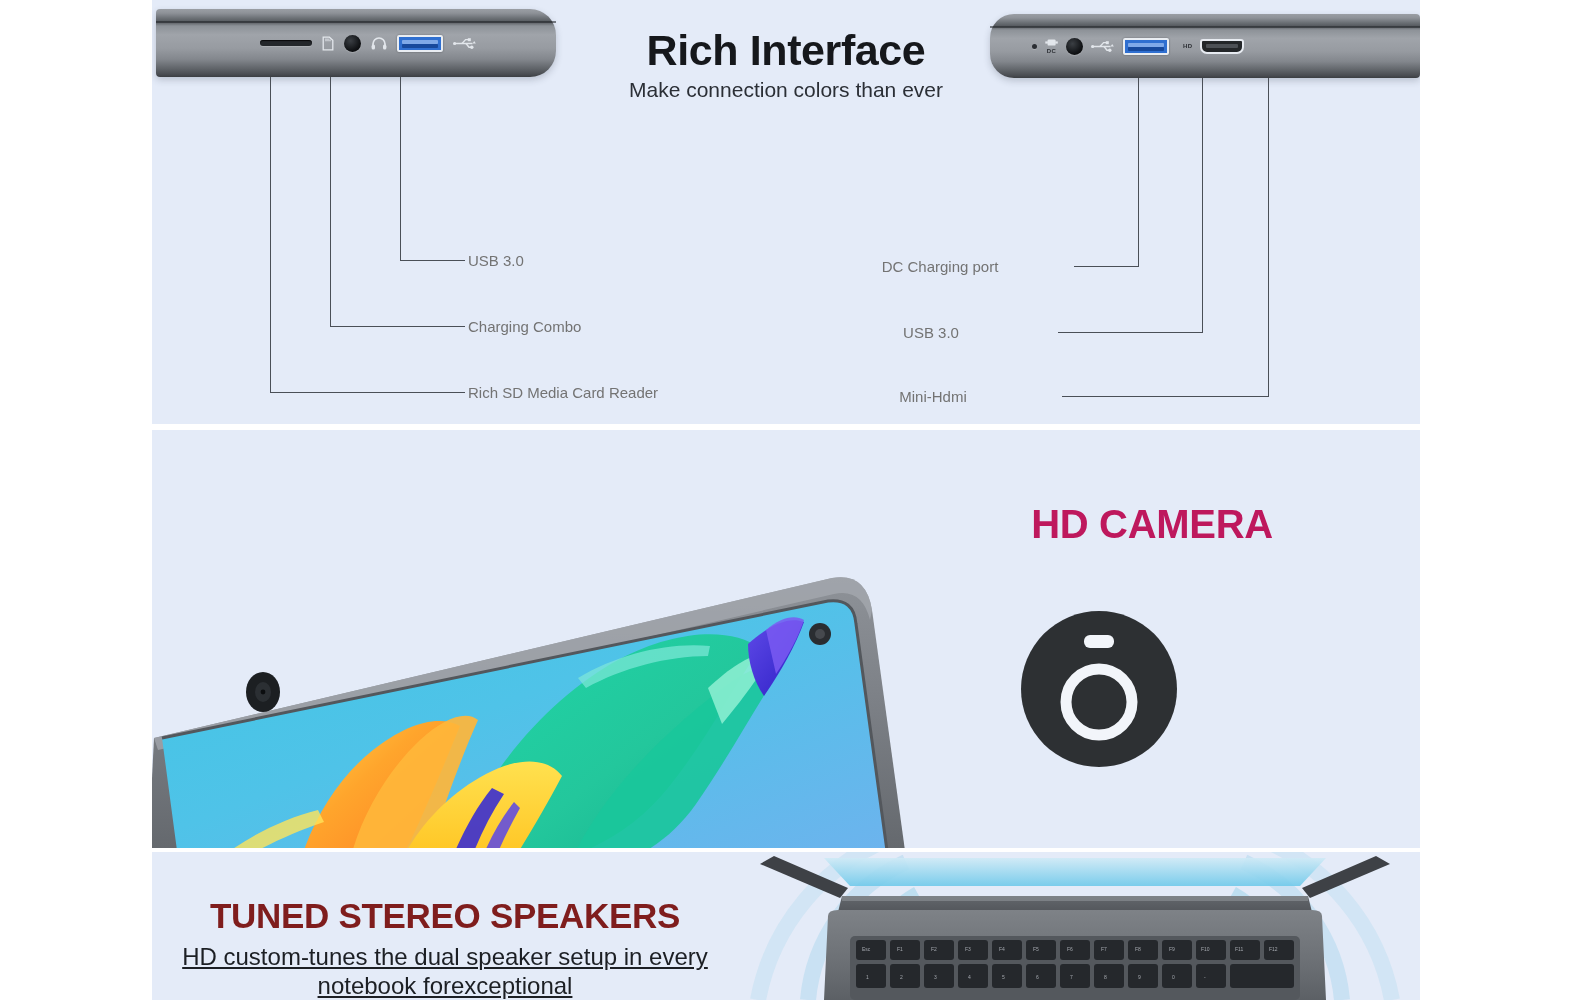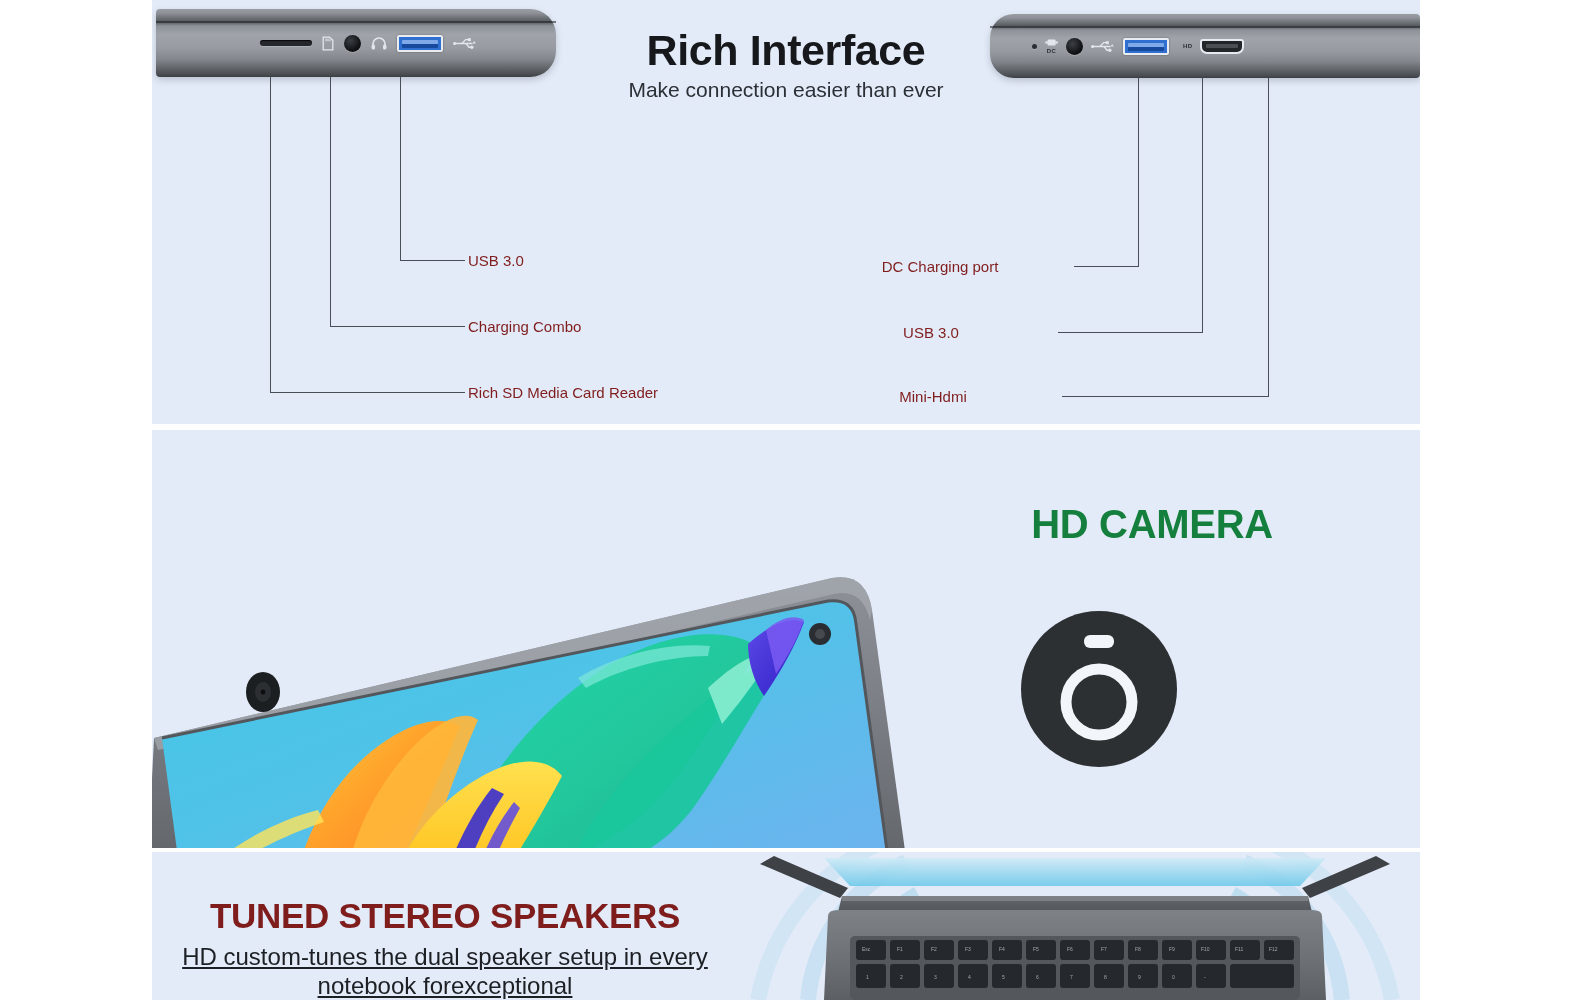--- a/index.html
+++ b/index.html
@@ -109,33 +109,33 @@
     background:#4c5055; border-radius:1px;
   }
   .micro-lbl{ font-size:6px; color:#2b2e33; font-weight:bold; letter-spacing:.3px; }
 
   
   .lead { position:absolute; background:#4a4f57; }
   .lead.v { width:1px; }
   .lead.h { height:1px; }
   .callout {
     position: absolute;
-    font-size: 15px; color: #7f1d1d; white-space: nowrap;
+    font-size: 15px; color: #737373; white-space: nowrap;
   }
   .callout.r { text-align: center; }
 
   
   #screen-shot {
     position: absolute;
     left: -4px; top: 8px; width: 760px; height: 420px;
   }
   .sec2-title {
     position: absolute; left: 790px; top: 72px; width: 420px;
     text-align: center;
-    font-size: 40px; font-weight: bold; color: #15803d;
+    font-size: 40px; font-weight: bold; color: #be185d;
     letter-spacing: -0.3px;
   }
   .sec2-sub {
     position: absolute; left: 790px; top: 125px; width: 420px;
     text-align: center;
     font-size: 25px; color: #222529;
   }
   #cam-glyph {
     position: absolute; left: 868px; top: 180px;
     width: 158px; height: 158px;
@@ -158,21 +158,21 @@
   }
 </style>
 </head>
 <body>
 
 <div class="page">
 
   <div class="panel" id="sec-ports">
 
     <div class="sec1-title">Rich Interface</div>
-    <div class="sec1-sub">Make connection easier than ever</div>
+    <div class="sec1-sub">Make connection colors than ever</div>
 
     <div class="edge" id="edge-left">
       <div class="port-row" style="left:104px;">
         <div class="sd-slot"></div>
         <svg class="ico" width="12" height="15" viewBox="0 0 12 15">
           <path d="M1.2 1.2h6.2l3.4 3.2v9.4H1.2z" fill="none" stroke="#e9edf2" stroke-width="1.3"></path>
           <path d="M4 2.6v2.6M6 2.6v2.6M8 3.4v1.8" stroke="#e9edf2" stroke-width="1.1"></path>
         </svg>
         <div class="jack"></div>
         <svg class="ico" width="16" height="13" viewBox="0 0 16 13">

